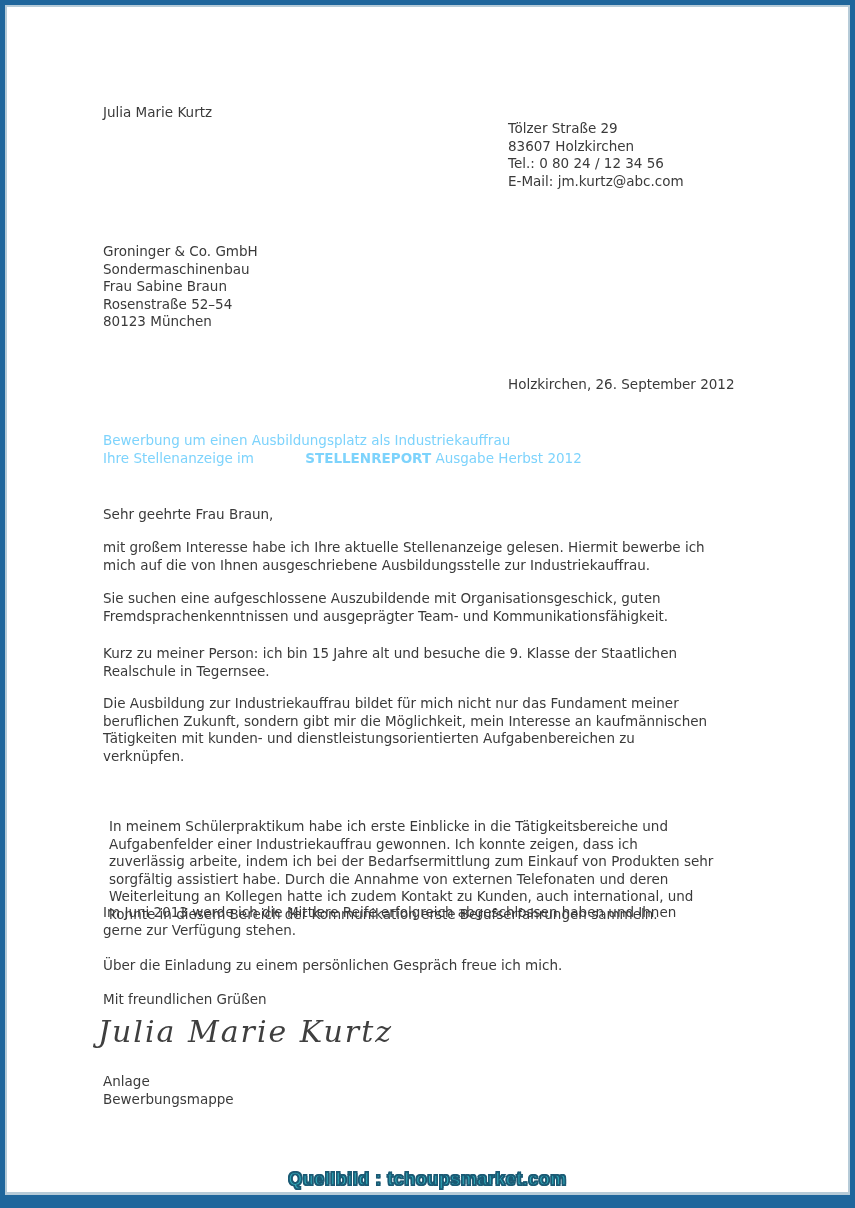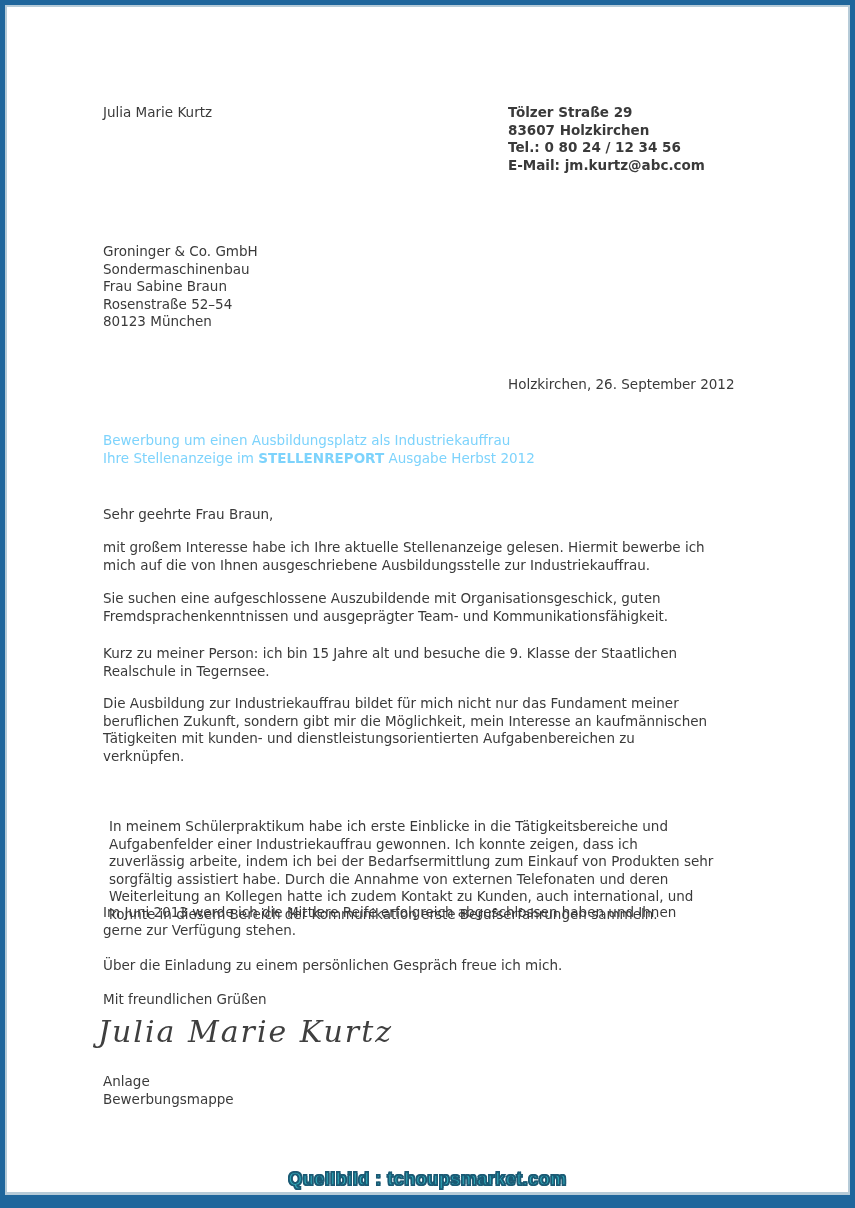--- a/index.html
+++ b/index.html
@@ -22,21 +22,21 @@
     background: #ffffff;
   }
   .txt {
     position: absolute;
     color: #3a3a3a;
     font-size: 13.5px;
     line-height: 17.5px;
     white-space: pre-line;
   }
   .subject-line { position: absolute; color: #7dd3fc; font-size: 13.5px; line-height: 18px; white-space: pre; }
-  .bold { font-weight: bold; }
+  .bold { font-weight: bold; margin-left: 47px; }
   .signature {
     position: absolute;
     color: #3f3f3f;
     font-family: "DejaVu Serif", "Liberation Serif", serif;
     font-style: italic;
     font-size: 30px;
     letter-spacing: 2px;
     white-space: pre;
   }
   .caption {
@@ -61,21 +61,21 @@
 </style>
 </head>
 <body>
 
 <div class="frame">
   <div class="frame-light"></div>
   <div class="page"></div>
 
   <div class="txt" style="left:103px; top:104px;">Julia Marie Kurtz</div>
 
-  <div class="txt" style="left:508px; top:104px;font-weight:bold;">Tölzer Straße 29
+  <div class="txt" style="left:508px; top:120px;">Tölzer Straße 29
 83607 Holzkirchen
 Tel.: 0 80 24 / 12 34 56
 E-Mail: jm.kurtz@abc.com</div>
 
   <div class="txt" style="left:103px; top:243px;">Groninger &amp; Co. GmbH
 Sondermaschinenbau
 Frau Sabine Braun
 Rosenstraße 52–54
 80123 München</div>
 

